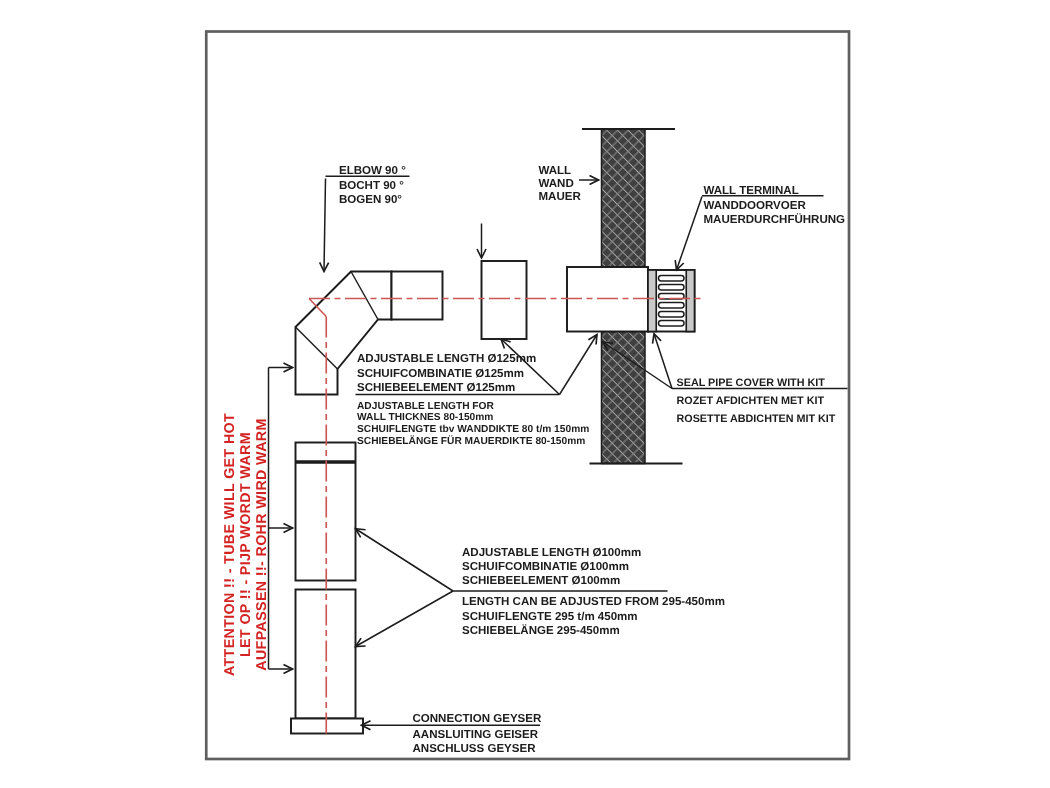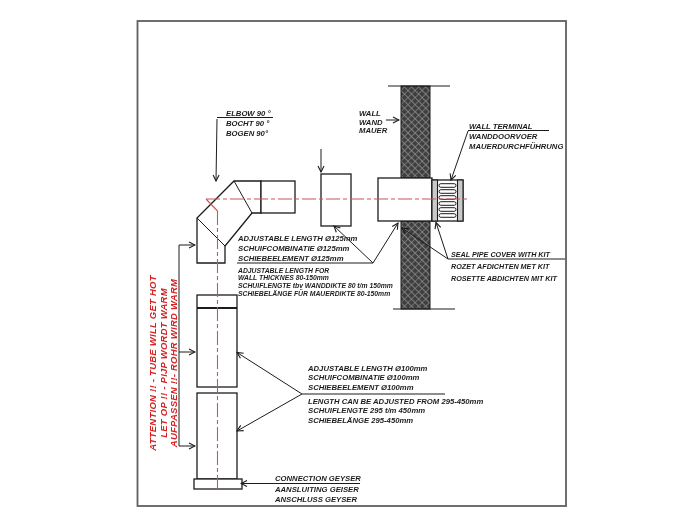--- a/index.html
+++ b/index.html
@@ -1,17 +1,17 @@
 <!DOCTYPE html>
 <html style="--centerline: #cc5555; --warning: #d42222; --frame: #5f5f5f;"><head>
 <meta charset="utf-8">
 <style>
   html,body{margin:0;padding:0;background:#ffffff;}
   .stage{position:relative;width:612px;height:525px;background:#ffffff;overflow:hidden;
-         font-family:"Liberation Sans",sans-serif;font-style:italic;}
+         font-family:"Liberation Sans",sans-serif;}
   svg{display:block;}
   .ln{stroke:#1c1c1c;stroke-width:1.2;fill:none;}
   .thin{stroke-width:1;}
   .thick{stroke-width:2.2;}
   .box{fill:#ffffff;stroke:#1c1c1c;stroke-width:1.3;}
   .cap{fill:#c9c9c9;stroke:#1c1c1c;stroke-width:1.1;}
   .slot{fill:#ffffff;stroke:#1c1c1c;stroke-width:1;}
   .frame{fill:none;stroke:var(--frame,#5f5f5f);stroke-width:1.8;}
   .red{stroke:var(--centerline,#cc5555);stroke-width:1.1;fill:none;stroke-dasharray:14 3 4 3;}
   .redsolid{stroke:var(--centerline,#cc5555);stroke-width:1.1;fill:none;}

